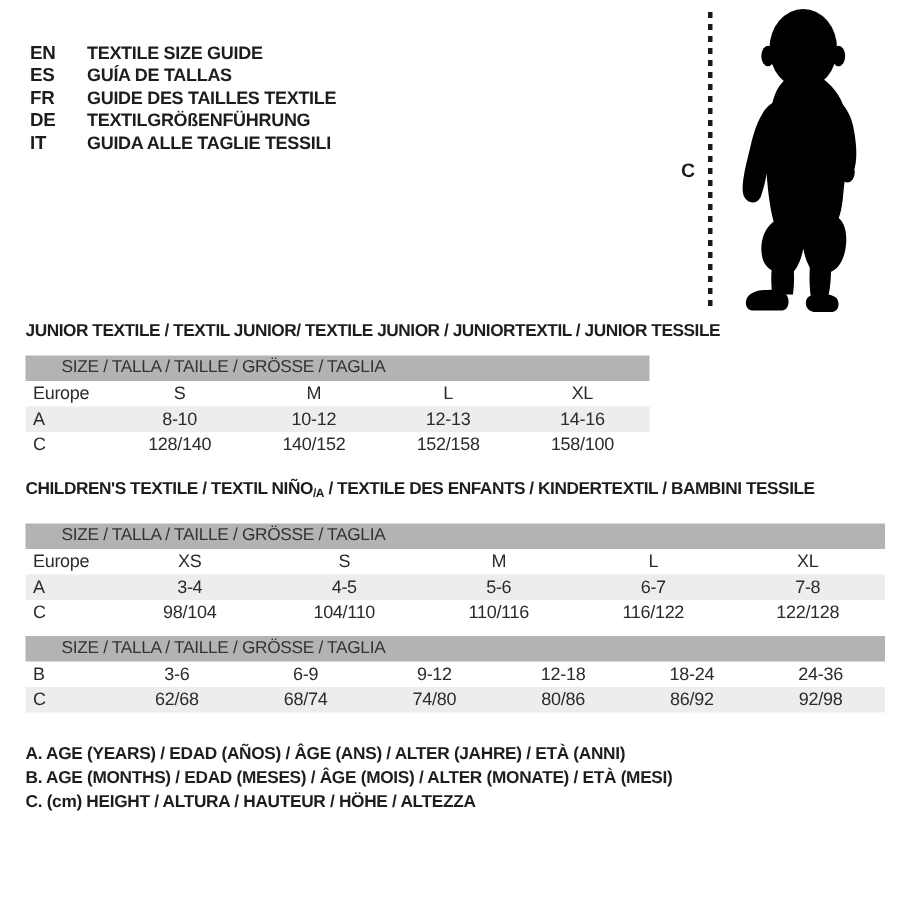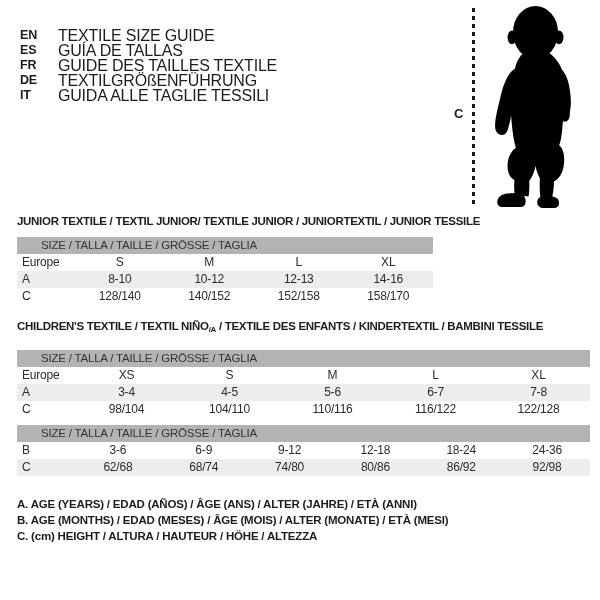--- a/index.html
+++ b/index.html
@@ -4,21 +4,21 @@
 <style>
   html,body{margin:0;padding:0;background:#fff;}
   .page{
     position:relative;width:600px;height:600px;background:#ffffff;overflow:hidden;
     font-family:"Liberation Sans","DejaVu Sans",sans-serif;color:#1d1d1b;
   }
   
   .langs{position:absolute;left:20px;top:28px;}
   .lang-row{display:flex;height:15px;line-height:15px;}
   .lang-code{flex:0 0 38px;font-weight:bold;font-size:12.5px;letter-spacing:-0.2px;}
-  .lang-label{font-weight:normal;font-size:16px;letter-spacing:-0.2px;white-space:nowrap;text-align:center;}
+  .lang-label{font-weight:bold;font-size:12px;letter-spacing:-0.2px;white-space:nowrap;text-align:center;}
   
   .height-line{
     position:absolute;left:472px;top:8px;width:3px;height:200px;
     background:repeating-linear-gradient(to bottom,#1a1a1a 0 4px,transparent 4px 8px);
   }
   .c-label{position:absolute;left:454px;top:106px;font-weight:bold;font-size:13px;}
   .baby{position:absolute;left:483px;top:4px;width:106px;height:206px;}
   
   .tables{position:absolute;left:17px;top:214px;width:573px;}
   .t-title{font-weight:bold;font-size:11.5px;line-height:14px;letter-spacing:-0.3px;white-space:nowrap;color:#1d1d1b;}
@@ -104,21 +104,21 @@
         <span class="cell">8-10</span>
         <span class="cell">10-12</span>
         <span class="cell">12-13</span>
         <span class="cell">14-16</span>
       </div>
       <div class="trow">
         <span class="rlabel">C</span>
         <span class="cell">128/140</span>
         <span class="cell">140/152</span>
         <span class="cell">152/158</span>
-        <span class="cell">158/170</span>
+        <span class="cell">158/100</span>
       </div>
     </div>
 
     <div class="table2">
       <div class="t-title"><span>CHILDREN'S TEXTILE / TEXTIL NIÑO</span><sub class="nino">/A</sub><span> / TEXTILE DES ENFANTS / KINDERTEXTIL / BAMBINI TESSILE</span></div>
       <div class="size-bar">SIZE / TALLA / TAILLE / GRÖSSE / TAGLIA</div>
       <div class="trow">
         <span class="rlabel">Europe</span>
         <span class="cell">XS</span>
         <span class="cell">S</span>

